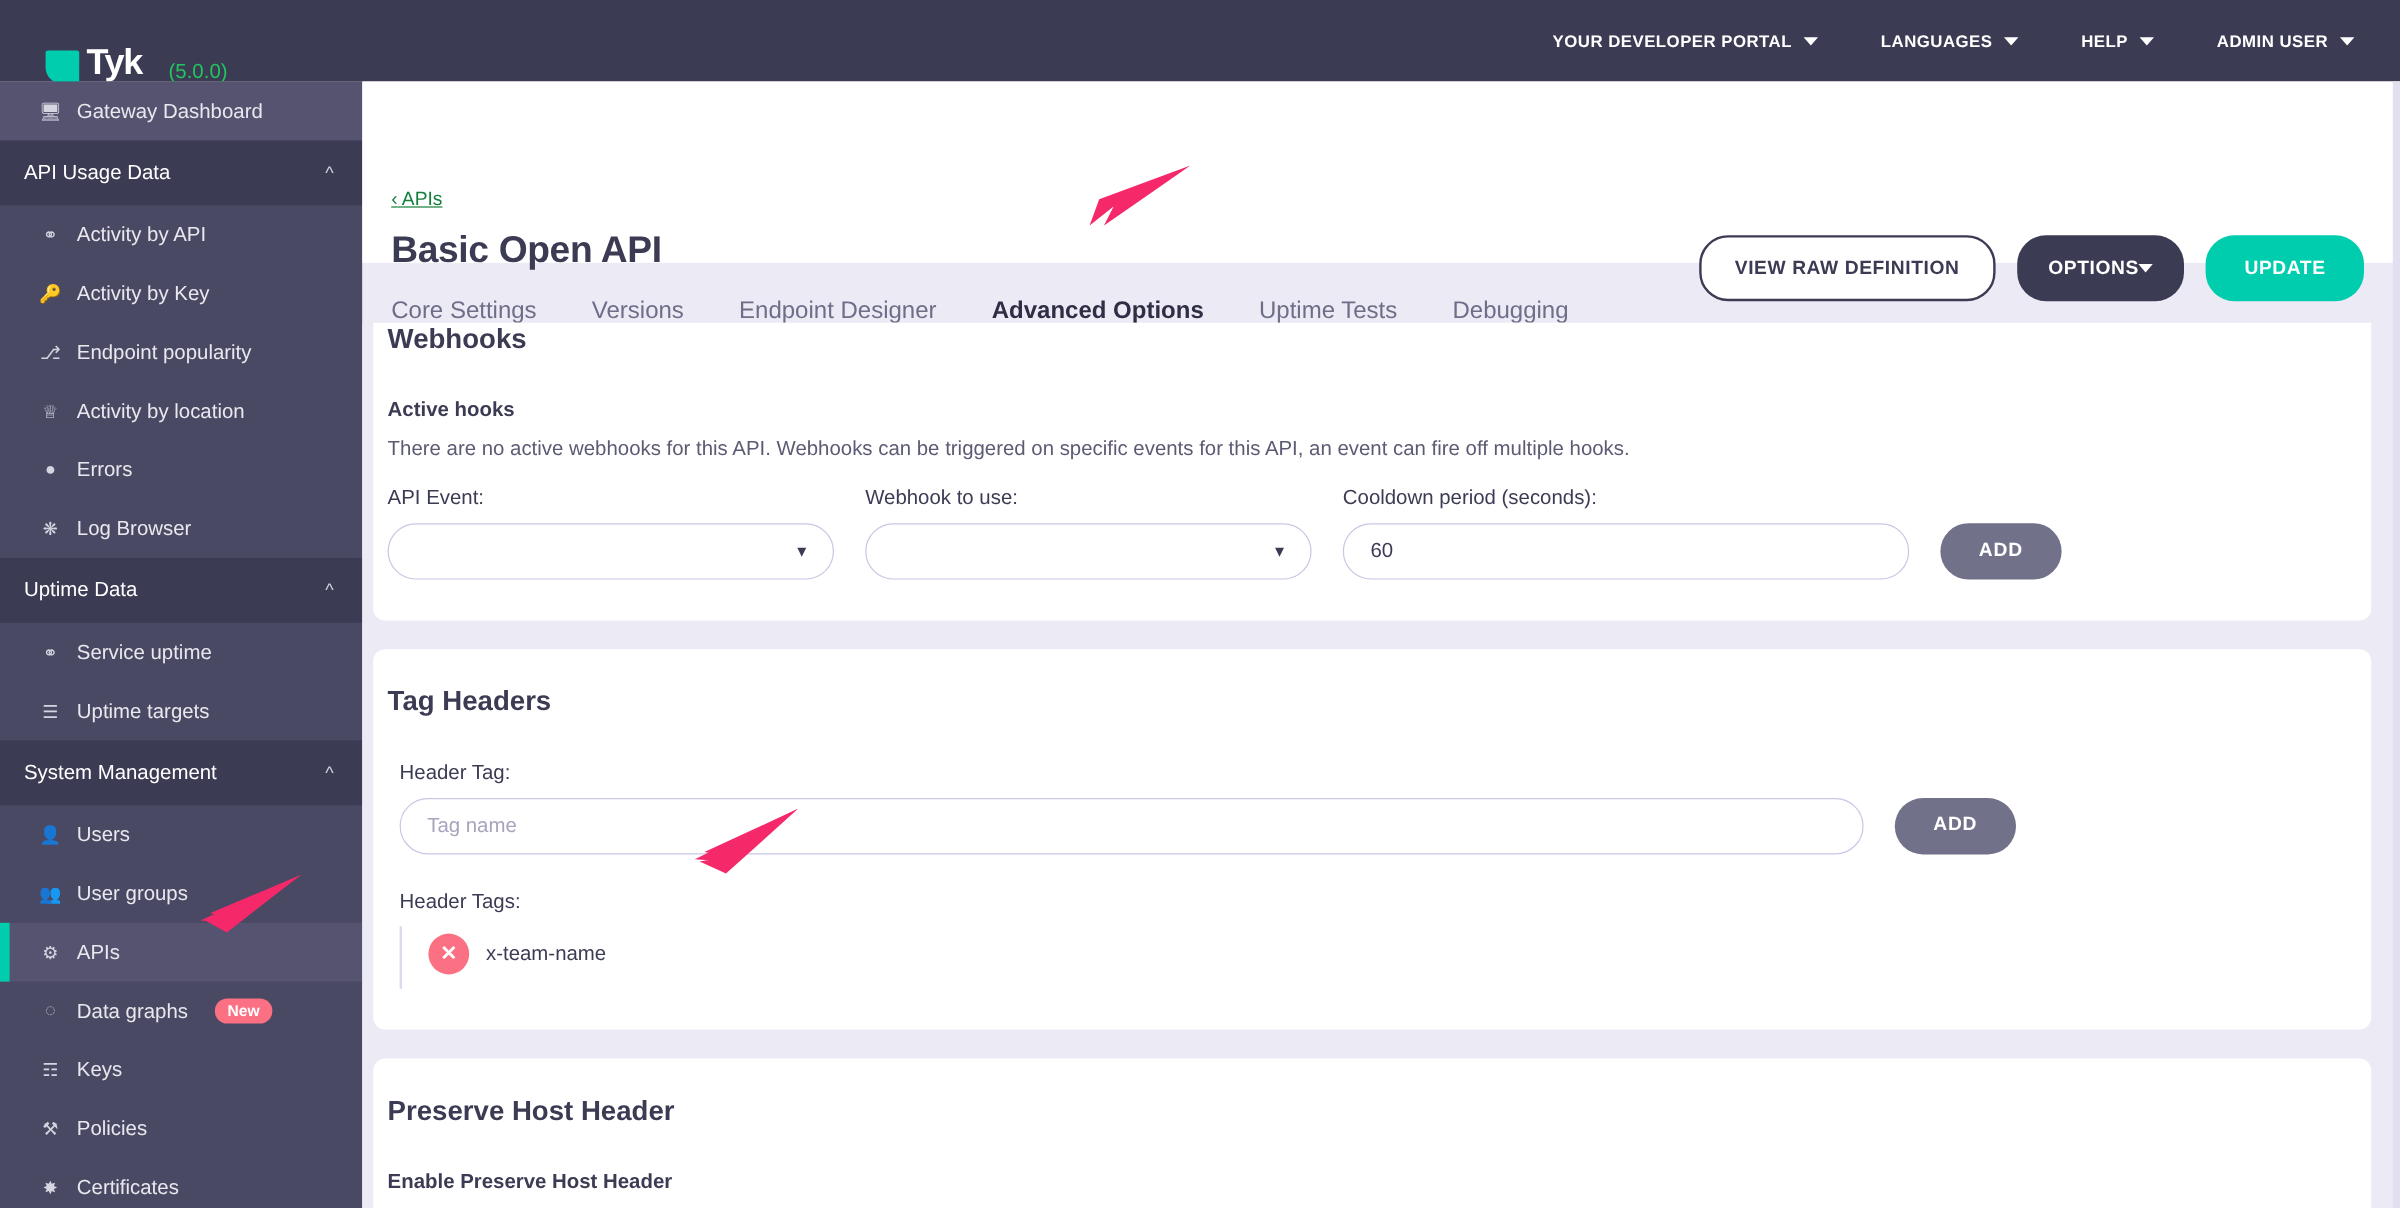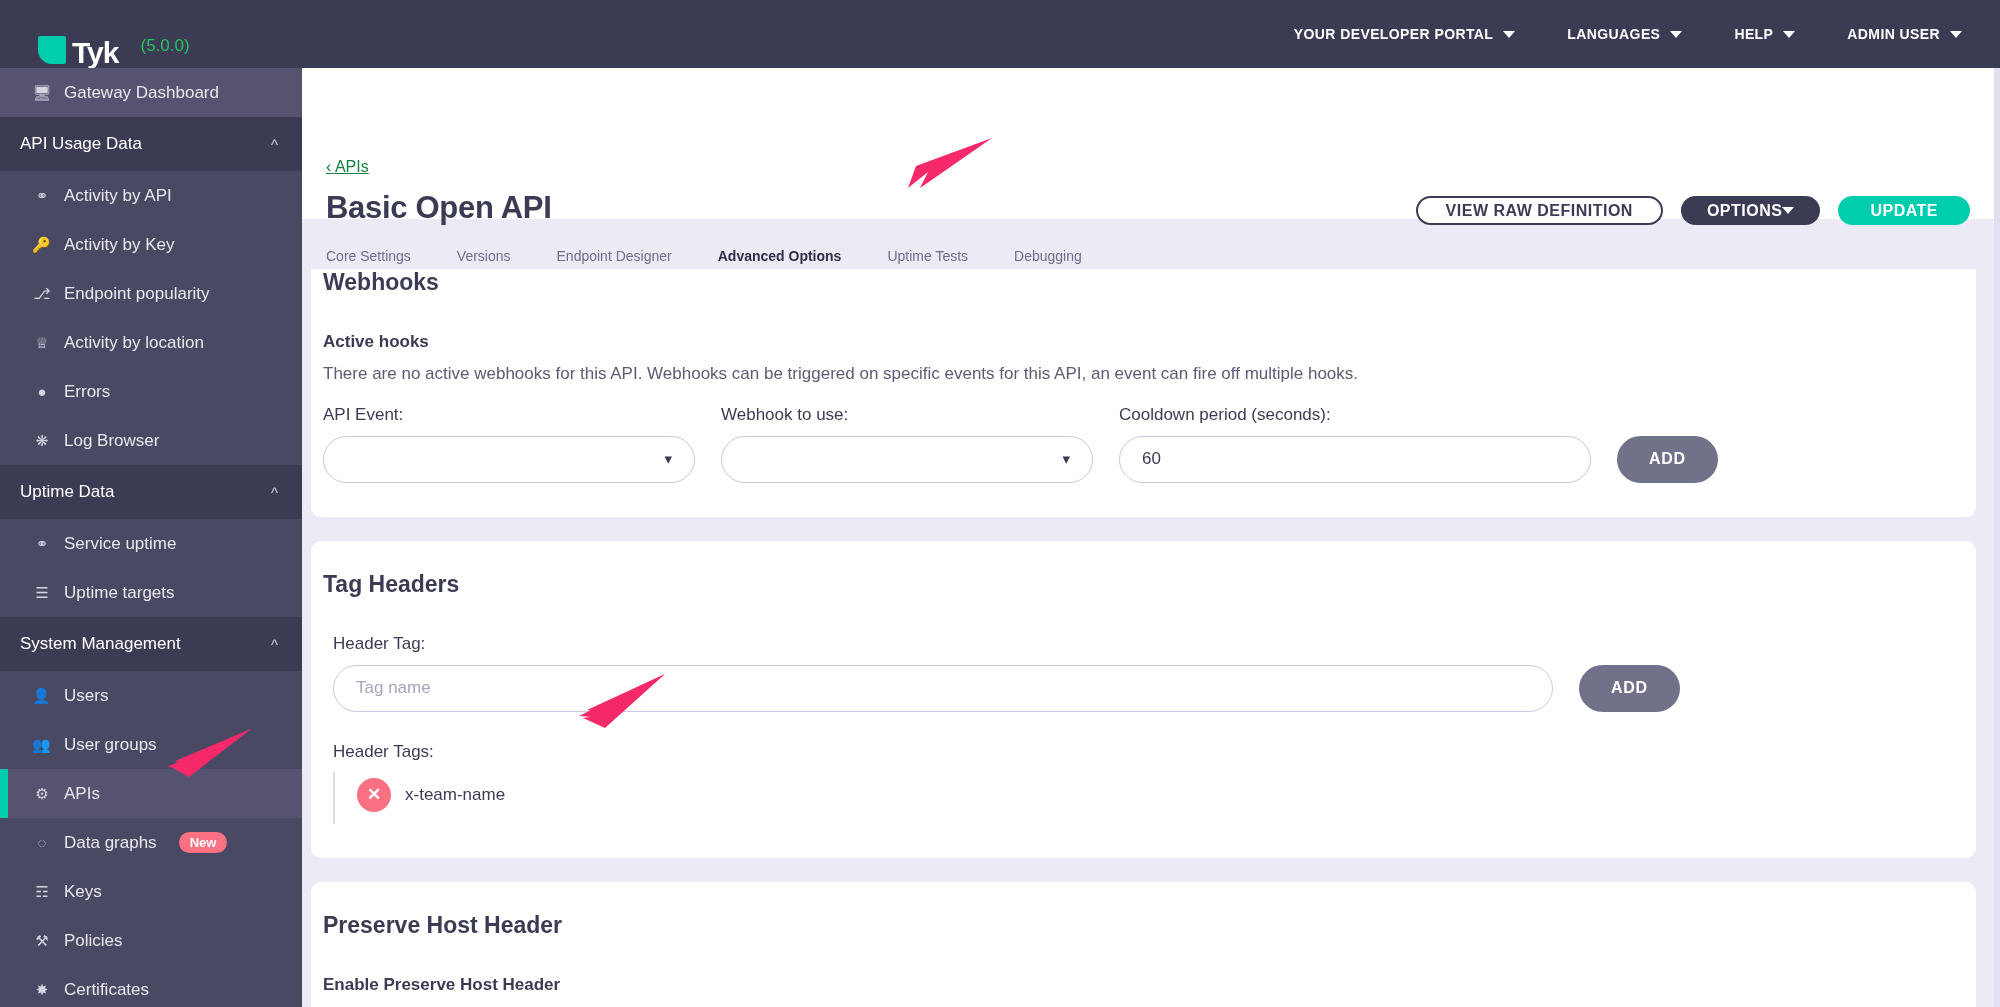--- a/index.html
+++ b/index.html
@@ -9,21 +9,21 @@
     background: #ffffff;
     overflow: hidden;
   }
   #app { position: relative; width: 2000px; height: 1007px; background:#eceaf5; }
 
   
   .topbar {
     position:absolute; top:0; left:0; width:2000px; height:68px;
     background:#3c3b54; display:flex; align-items:center;
   }
-  .brand { display:flex; align-items:flex-start; padding-left:38px; gap:12px;margin-top:37px; }
+  .brand { display:flex; align-items:flex-end; padding-left:38px; gap:12px;margin-top:37px; }
   .logo-mark {
     width:28px; height:28px; background:#00cdae; border-radius:2px 2px 2px 14px;
     display:inline-block;
   }
   .logo-text { color:#ffffff; font-size:30px; font-weight:700; letter-spacing:-1px; margin-left:-6px;}
   .logo-ver { color:#22c55e; font-size:17px; font-weight:400; margin-left:10px; }
   .topnav { margin-left:auto; display:flex; align-items:center; padding-right:38px; gap:52px; }
   .topnav-item {
     color:#ffffff; font-size:14px; font-weight:700; letter-spacing:0.4px;
     display:flex; align-items:center; gap:10px; cursor:pointer; text-transform:uppercase;
@@ -65,34 +65,34 @@
   .breadcrumb {
     position:absolute; top:90px; left:24px;
     font-size:16px; color:#15803d; text-decoration:underline; cursor:pointer;
   }
   .page-title {
     position:absolute; top:122px; left:24px;
     font-size:31px; font-weight:700; color:#3c3b54; letter-spacing:-0.3px;
   }
   .tabs { position:absolute; top:180px; left:24px; display:flex; gap:0; }
   .tab {
-    font-size:14px; color:#6f6e89; padding:0 23px 13px 23px; cursor:pointer; position:relative;text-align:right;
+    font-size:20px; color:#6f6e89; padding:0 23px 13px 23px; cursor:pointer; position:relative;text-align:right;
   }
   .tab:first-child { padding-left:0; }
   .tab.active { color:#2f2e45; font-weight:700; }
   .tab.active::after {
     content:""; position:absolute; left:23px; right:23px; bottom:0; height:5px;
     background:#00cdae; border-radius:3px;
   }
 
   .head-actions { position:absolute; top:128px; right:30px; display:flex; gap:18px; align-items:center; }
   .btn {
     border-radius:24px; font-size:16px; font-weight:700; letter-spacing:0.5px;
     display:flex; align-items:center; justify-content:center; cursor:pointer;
-    height:29px; text-transform:uppercase;
+    height:55px; text-transform:uppercase;
   }
   .btn-outline { background:#ffffff; color:#3c3b54; border:2px solid #3c3b54; padding:0 28px; }
   .btn-dark { background:#3c3b54; color:#ffffff; padding:0 26px; }
   .btn-green { background:#00cdae; color:#ffffff; padding:0 32px; }
 
   
   .body-scroll {
     position:absolute; top:201px; left:0; width:1698px; height:806px;
     background:#eceaf5; overflow:hidden;
   }

